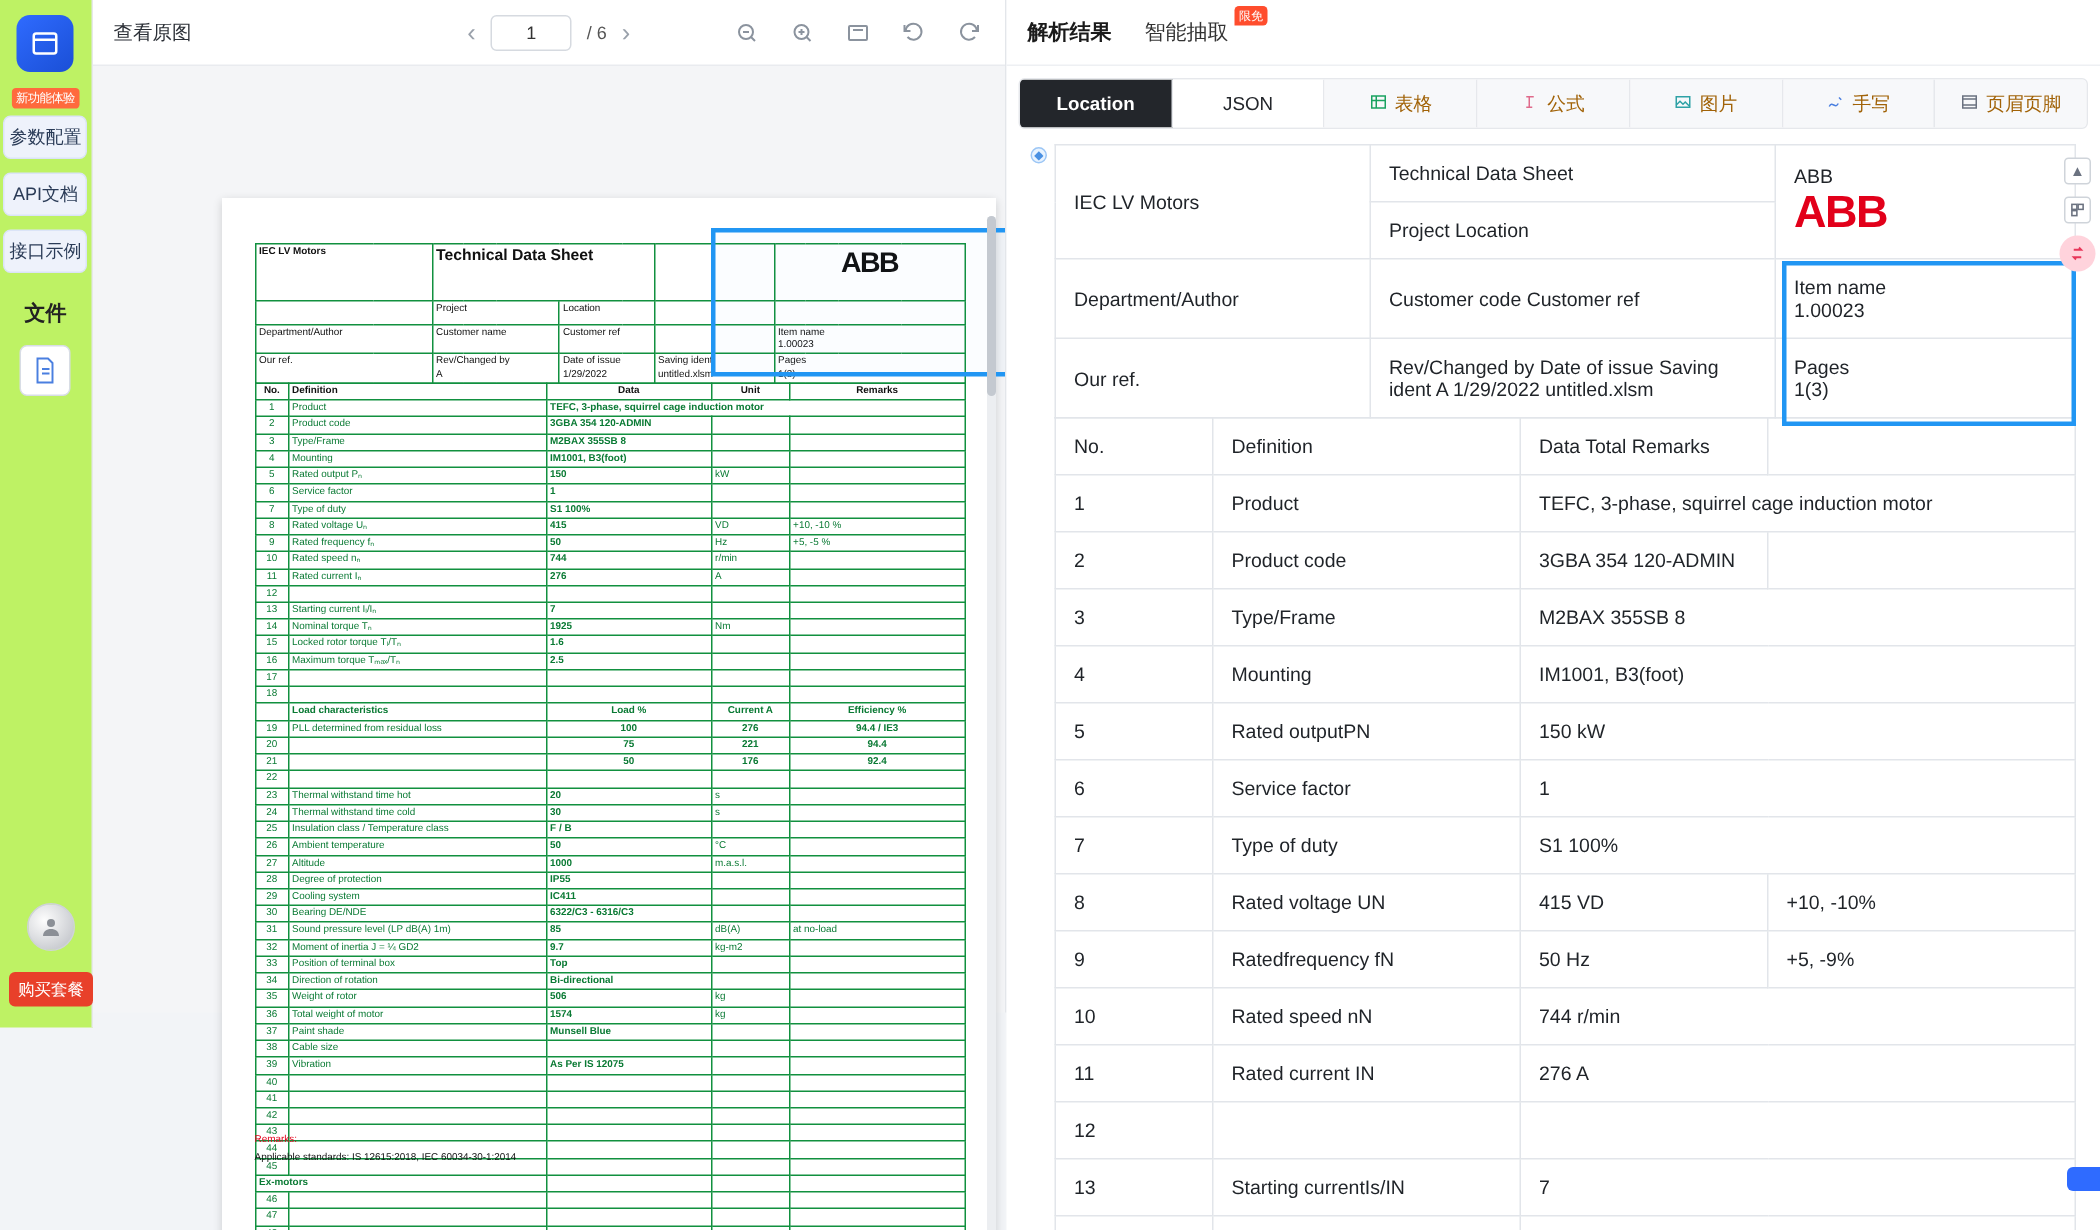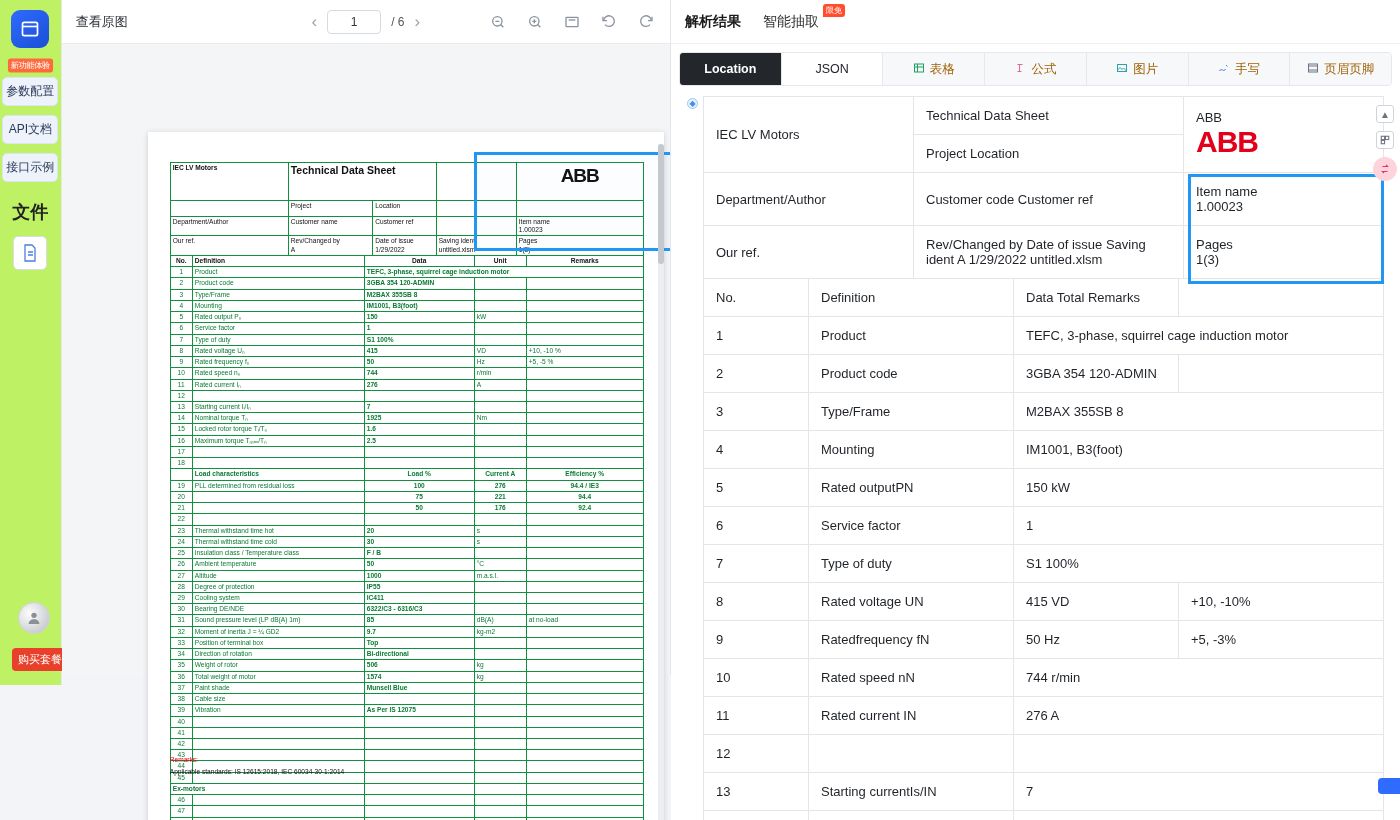--- a/index.html
+++ b/index.html
@@ -32,28 +32,28 @@
     border-radius: 3px; padding: 1px 3px; letter-spacing: -0.5px;
     transform: scale(.92);
   }
   .rail-btn {
     margin-top: 4px; width: 56px; padding: 5px 0;
     background: #eef2fb; border: 1px solid #dbe4f7; border-radius: 5px;
     font-size: 12px; color: #2a3b57; text-align: center;
   }
   .rail-btn + .rail-btn { margin-top: 9px; }
   .rail-section {
-    margin-top: 18px; font-size: 18px; font-weight: bold; color: #222;
+    margin-top: 18px; font-size: 14px; font-weight: bold; color: #222;
   }
   .rail-file {
     margin-top: 12px; width: 34px; height: 34px;
     border: 1px solid #d8dde5; border-radius: 5px; background: #fff;
     display: flex; align-items: center; justify-content: center;
   }
-  .rail-bottom { position: absolute; bottom: 14px; left: 0; width: 68px; text-align: right; }
+  .rail-bottom { position: absolute; bottom: 14px; left: 0; width: 68px; text-align: center; }
   .rail-avatar {
     width: 32px; height: 32px; border-radius: 50%;
     background: radial-gradient(circle at 35% 35%, #fdfdfd, #b9bcc2);
     border: 1px solid #cfd3d9; margin: 0 auto 14px auto;
     display:flex; align-items:center; justify-content:center;
   }
   .rail-buy {
     display: inline-block; background: #e8402a; color: #fff;
     font-size: 11px; padding: 4px 6px; border-radius: 4px;
   }
@@ -806,21 +806,21 @@
         <tr>
               <td>8</td>
               <td>Rated voltage UN</td>
               <td>415 VD</td>
               <td>+10, -10%</td>
             </tr>
         <tr>
               <td>9</td>
               <td>Ratedfrequency fN</td>
               <td>50 Hz</td>
-              <td>+5, -3%</td>
+              <td>+5, -9%</td>
             </tr>
         <tr>
               <td>10</td>
               <td>Rated speed nN</td>
               <td colspan="2">744 r/min</td>
             </tr>
         <tr>
               <td>11</td>
               <td>Rated current IN</td>
               <td colspan="2">276 A</td>

